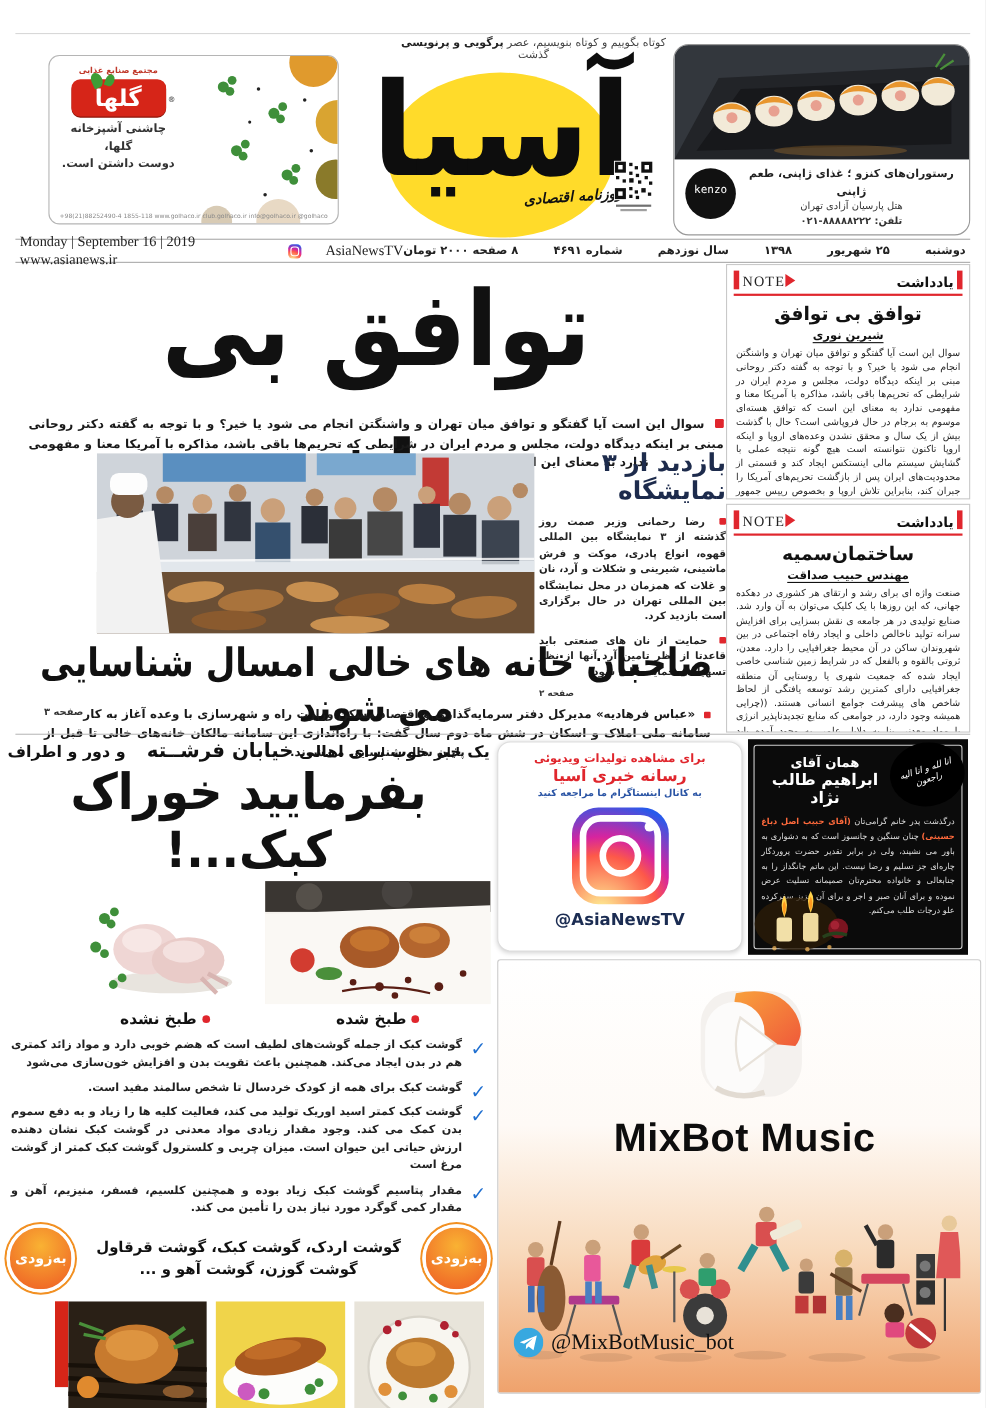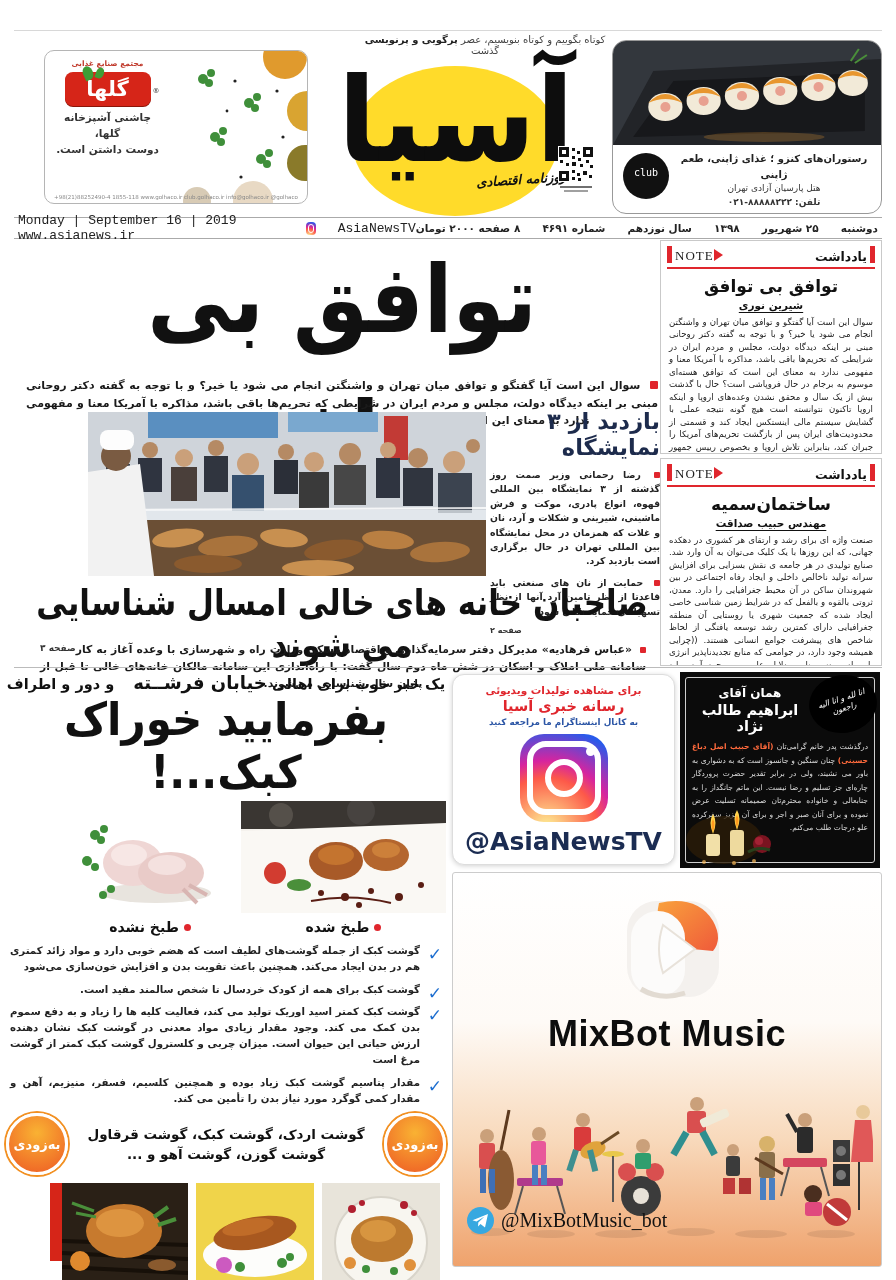--- a/index.html
+++ b/index.html
@@ -51,21 +51,21 @@
               padding-top:14px;box-sizing:border-box;font-family:"DejaVu Sans Mono",monospace;}
   .kenzo-txt{position:absolute;left:62px;right:8px;top:6px;text-align:center;line-height:1.55;}
   .kenzo-l1{font-size:10px;font-weight:bold;color:#222;}
   .kenzo-l2,.kenzo-l3{font-size:9px;color:#333;}
   .kenzo-l3{font-weight:bold;}
 
   
   .dateline{top:217px;left:14px;width:868px;height:22px;border-top:1px solid #aaa;
             border-bottom:1px solid #aaa;display:flex;align-items:center;justify-content:space-between;
             box-sizing:border-box;padding:0 4px;}
-  .dl-left{display:flex;align-items:center;gap:22px;font-size:13px;color:#222;font-family:Liberation Mono, monospace;}
+  .dl-left{display:flex;align-items:center;gap:22px;font-size:13px;color:#222;}
   .ig-mini{width:13px;height:13px;border-radius:4px;position:relative;
            background:radial-gradient(circle at 30% 107%,#fdf497 0%,#fd5949 45%,#d6249f 60%,#285AEB 90%);}
   .ig-mini::before{content:"";position:absolute;inset:2px;border:1.5px solid #fff;border-radius:3px;}
   .dl-fa{direction:rtl;display:flex;width:556px;justify-content:space-between;
          font-size:10.5px;font-weight:bold;color:#222;}
 
   
   .headline1{top:232px;left:20px;width:644px;text-align:center;font-size:84px;font-weight:bold;
              line-height:1.45;transform:scaleY(1.12);transform-origin:top;letter-spacing:-2px;}
   .lede1{top:366px;left:26px;width:632px;font-size:11px;font-weight:bold;line-height:1.6;
@@ -138,41 +138,41 @@
           border-radius:12px;box-shadow:0 1px 5px rgba(0,0,0,.18);text-align:center;
           box-sizing:border-box;padding-top:9px;}
   .ig-l1{color:#e0262d;font-size:10.5px;font-weight:bold;}
   .ig-l2{color:#e0262d;font-size:14.5px;font-weight:bold;margin-top:2px;}
   .ig-l3{color:#2b55a5;font-size:8.8px;font-weight:bold;margin-top:3px;}
   .igbig{position:relative;width:88px;height:88px;margin:7px auto 5px;border-radius:24px;
          background:radial-gradient(circle at 30% 107%,#fdf497 0%,#fd5949 45%,#d6249f 60%,#285AEB 90%);}
   .igbig .frame{position:absolute;inset:7px;border:6px solid #fff;border-radius:19px;}
   .igbig .lens{position:absolute;inset:25px;border:6px solid #fff;border-radius:50%;}
   .igbig .dotw{position:absolute;top:13px;right:13px;width:9px;height:9px;background:#fff;border-radius:50%;}
-  .ig-handle{color:#1b2c52;font-weight:bold;font-size:25px;direction:ltr;}
+  .ig-handle{color:#1b2c52;font-weight:bold;font-size:15px;direction:ltr;}
 
   
   .cond{top:672px;left:680px;width:200px;height:196px;background:#0b0b0b;color:#eee;
         box-sizing:border-box;overflow:hidden;}
   .cond-frame{position:absolute;inset:5px;border:1px solid #cfcfcf;border-radius:3px;pointer-events:none;}
   .cond-callig{position:absolute;top:3px;right:3px;width:68px;height:58px;border-radius:50%;
                background:#000;display:flex;align-items:center;justify-content:center;
                transform:rotate(-8deg);}
   .cond-callig span{font-size:8px;font-style:italic;color:#fff;text-align:center;line-height:1.3;
                     transform:rotate(-10deg);}
   .cond-t1{margin:14px 80px 0 0;width:100px;text-align:center;font-size:12px;font-weight:bold;color:#fff;}
   .cond-t1.big{margin-top:2px;font-size:14.5px;}
   .cond-body{padding:6px 12px 0;font-size:7.5px;line-height:1.8;text-align:justify;color:#ddd;margin:0;}
   .cond-body .hl{color:#ff6a3c;font-weight:bold;}
   .cond-candles{position:absolute;left:4px;bottom:2px;}
 
   
   .mixbot{top:872px;left:452px;width:428px;height:393px;border:1px solid #ccc;border-radius:3px;
           background:linear-gradient(180deg,#ffffff 0%,#fefaf6 38%,#f8d9bb 68%,#efa26c 100%);
-          overflow:hidden;}
+          overflow:hidden;padding-left:10px;}
   .mix-logo{display:block;margin:16px auto 0;}
   .mix-title{text-align:center;font-size:36px;font-weight:bold;color:#0d0d0d;margin-top:4px;
              font-family:"Liberation Sans",sans-serif;letter-spacing:0.5px;}
   .mix-band{position:absolute;left:8px;bottom:24px;}
   .mix-handle{position:absolute;left:14px;bottom:32px;display:flex;align-items:center;gap:7px;}
   .mix-handle span{font-family:"Liberation Serif",serif;font-size:20px;color:#111;direction:ltr;}
 </style>
 </head>
 <body>
 
@@ -285,21 +285,21 @@
         <ellipse cx="204" cy="46" rx="17" ry="14" fill="#f2ead8"></ellipse>
         <path d="M187,42 Q204,24 221,42 Q204,34 187,42Z" fill="#e8962e"></path>
         <circle cx="204" cy="46" r="5" fill="#e8a090"></circle>
         <ellipse cx="238" cy="42" rx="15" ry="13" fill="#f2ead8"></ellipse>
         <path d="M223,38 Q238,22 253,38 Q238,31 223,38Z" fill="#e8962e"></path>
       </g>
       <path d="M236,20 l8,-12 M240,22 l12,-8" stroke="#4a8f3a" stroke-width="2"></path>
       <ellipse cx="150" cy="96" rx="60" ry="5" fill="#e8962e" opacity="0.25"></ellipse>
     </svg>
     <div class="kenzo-body">
-      <div class="kenzo-logo">club</div>
+      <div class="kenzo-logo">kenzo</div>
       <div class="kenzo-txt rtl">
         <div class="kenzo-l1">رستوران‌های کنزو ؛ غذای ژاپنی، طعم ژاپنی</div>
         <div class="kenzo-l2">هتل پارسیان آزادی تهران</div>
         <div class="kenzo-l3">تلفن: ۸۸۸۸۸۲۲۲-۰۲۱</div>
       </div>
     </div>
   </div>
 
   <div class="abs dateline">
     <div class="dl-left latin">

